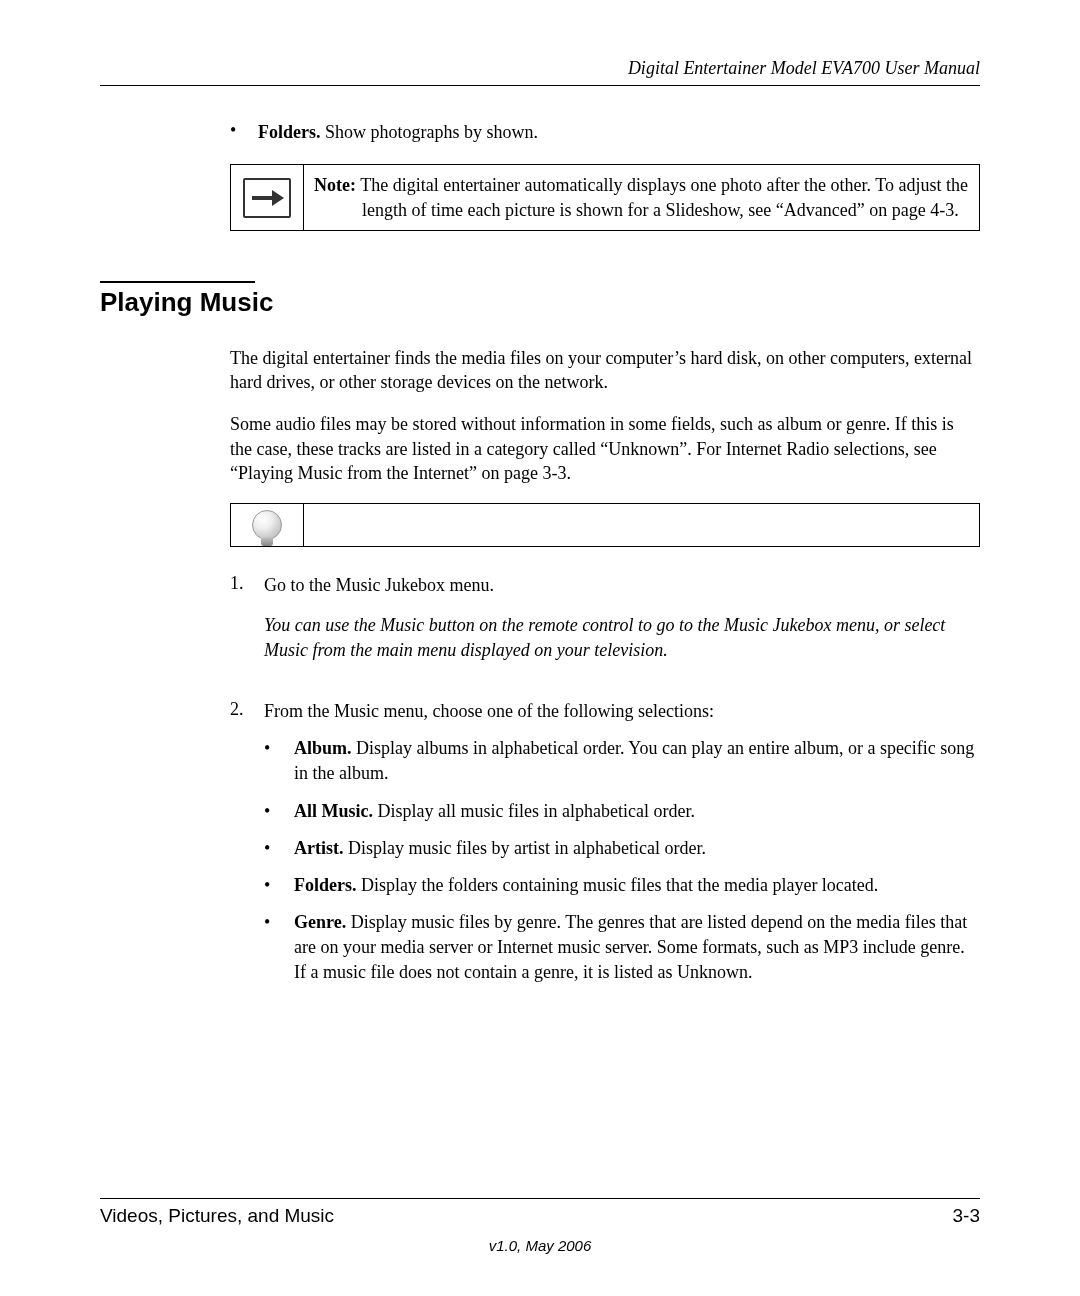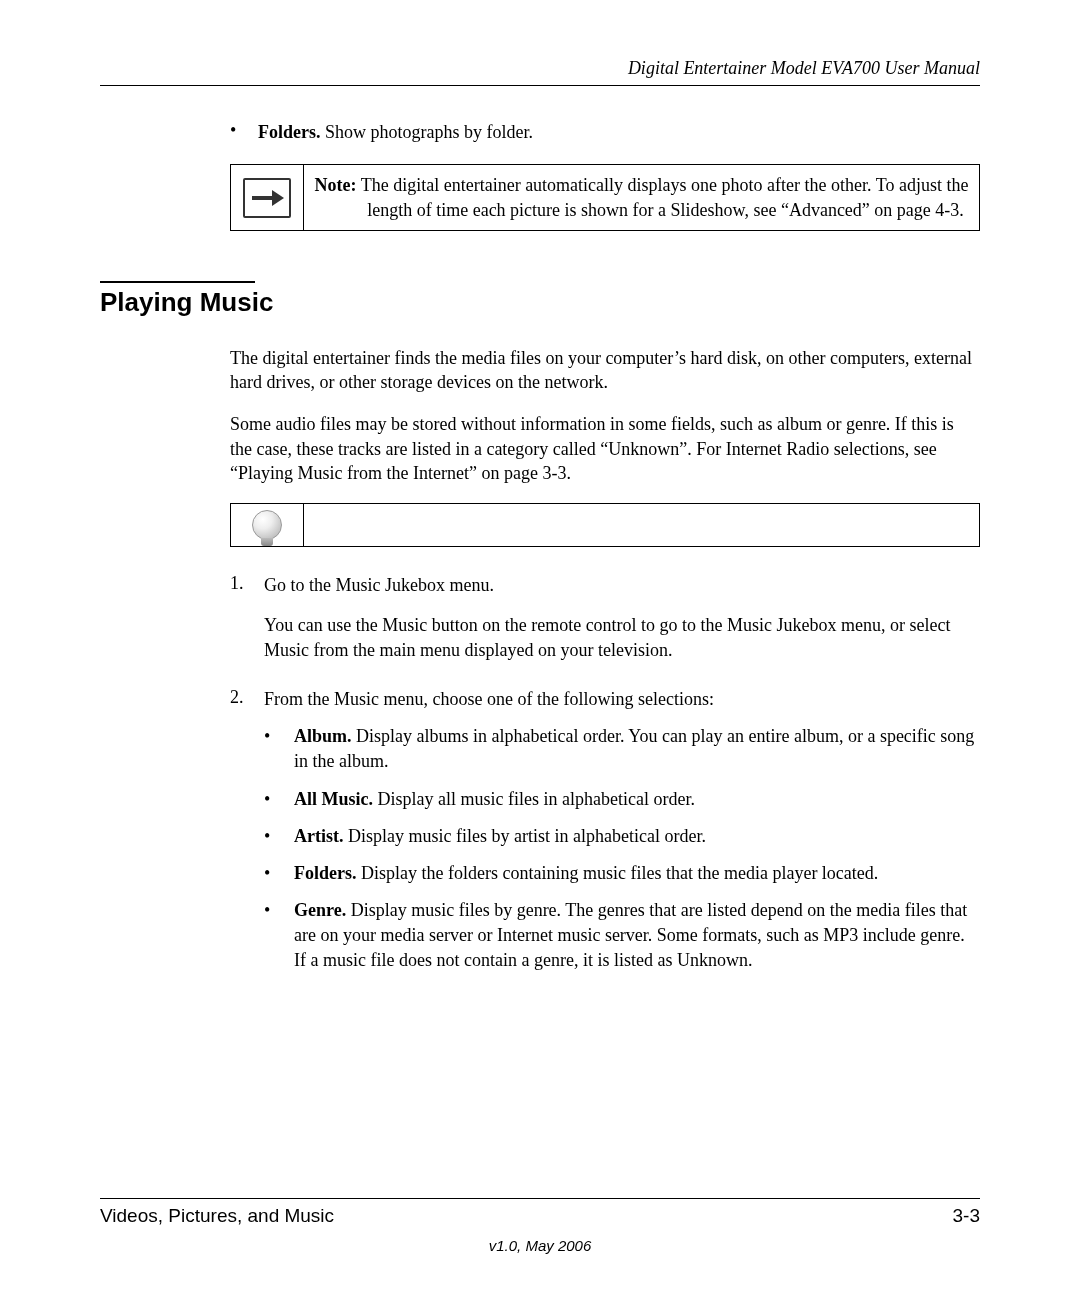--- a/index.html
+++ b/index.html
@@ -45,21 +45,20 @@
     flex: 1;
     line-height: 1.35;
   }
   .bold { font-weight: bold; }
 
   .callout {
     border: 1px solid #000;
     display: flex;
     margin-left: 130px;
     margin-bottom: 0;
-    text-align: center;
   }
   .callout-icon-cell {
     border-right: 1px solid #000;
     width: 60px;
     flex: 0 0 60px;
     display: flex;
     align-items: center;
     justify-content: center;
     padding: 6px;
   }
@@ -112,21 +111,22 @@
   ol.steps .num {
     width: 34px;
     flex: 0 0 34px;
   }
   ol.steps .step-body {
     flex: 1;
     line-height: 1.4;
   }
   .step-sub {
     margin-top: 14px;
-    margin-bottom: 10px;
+    margin-bottom: 22px;
+    font-style: italic;
   }
   ul.sublist {
     list-style: none;
     padding: 0;
     margin: 12px 0 0 0;
   }
   ul.sublist > li {
     display: flex;
     margin-bottom: 12px;
   }
@@ -192,21 +192,21 @@
 
 <div class="page">
 
   <div class="running-head">Digital Entertainer Model EVA700 User Manual</div>
   <hr class="hr-top">
 
   <div class="indent-block">
     <div class="bullet-row">
       <div class="bullet-dot">•</div>
       <div class="bullet-text">
-        <span class="bold">Folders.</span><span> Show photographs by folder.</span>
+        <span class="bold">Folders.</span><span> Show photographs by shown.</span>
       </div>
     </div>
   </div>
 
   <div class="callout">
     <div class="callout-icon-cell">
       <div class="arrow-box">
         <svg width="34" height="20" viewBox="0 0 34 20">
           <line x1="2" y1="10" x2="24" y2="10" stroke="#333" stroke-width="4"></line>
           <polygon points="22,2 34,10 22,18" fill="#333"></polygon>

